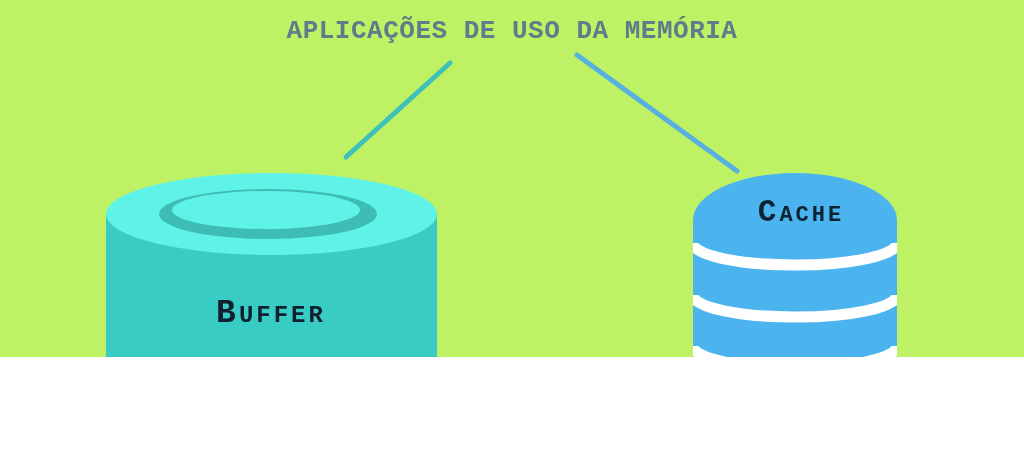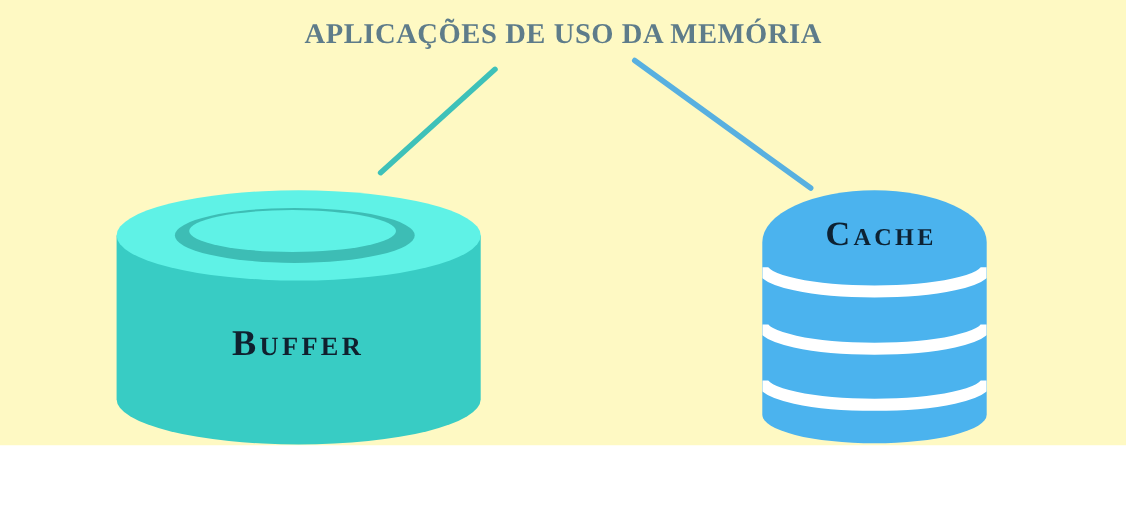--- a/index.html
+++ b/index.html
@@ -3,24 +3,24 @@
 <meta charset="utf-8">
 <style>
   html, body {
     margin: 0;
     padding: 0;
     background: #ffffff;
   }
   .stage {
     position: relative;
     width: 1024px;
-    height: 405px;
+    height: 357px;
     overflow: hidden;
-    background: #fef9c3;
-    font-family: Liberation Serif, serif;
+    background: #bef264;
+    font-family: Liberation Mono, monospace;
   }
   .title {
     position: absolute;
     top: 16px;
     left: 0;
     width: 1024px;
     text-align: center;
     font-size: 26px;
     font-weight: 700;
     letter-spacing: 0.5px;

